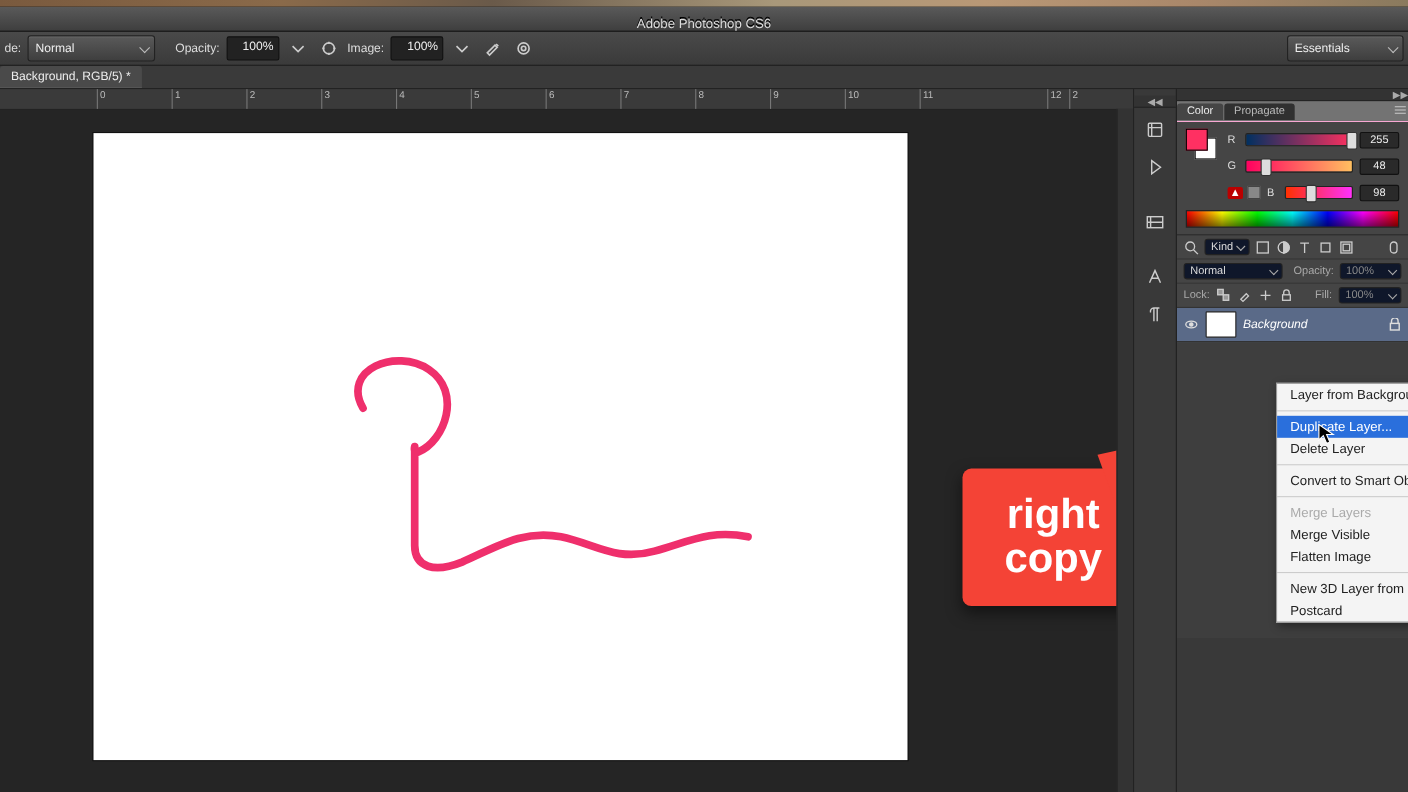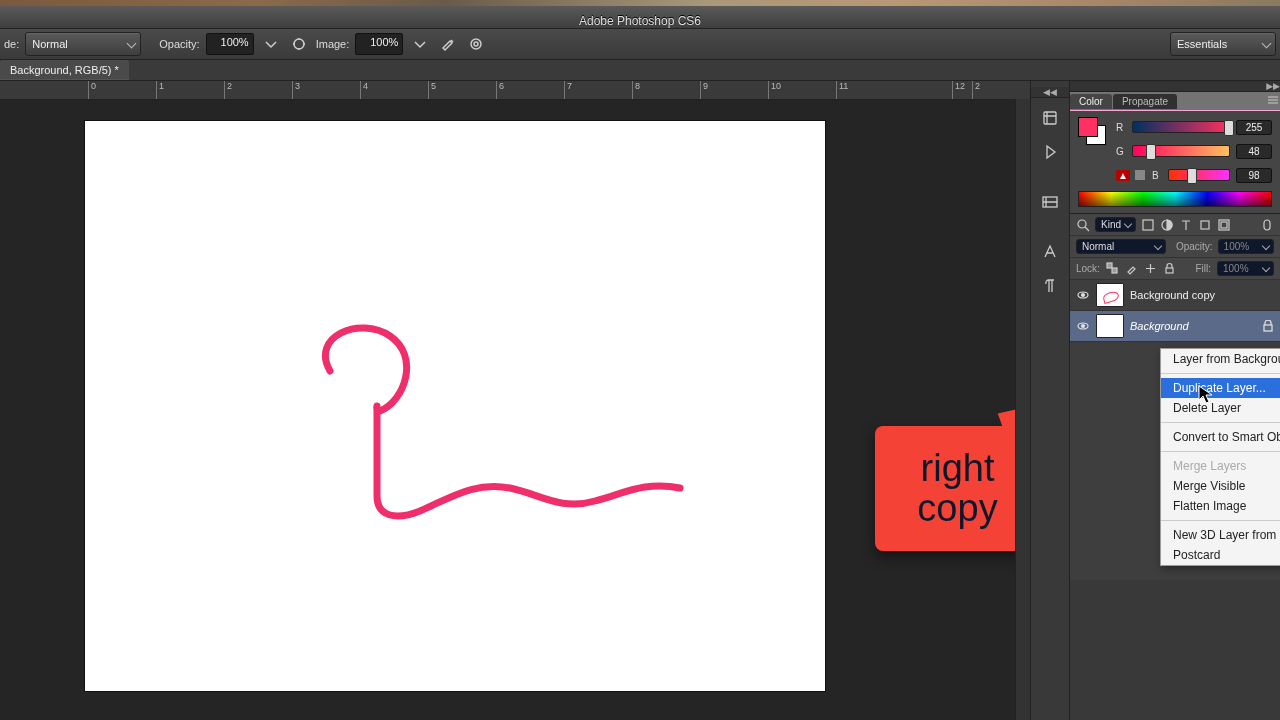--- a/index.html
+++ b/index.html
@@ -15,21 +15,21 @@
 .workspacesel{margin-left:auto;text-align:right;}
 .tabbar{height:20px;background:#3a3a3a;border-bottom:1px solid #222;display:flex;align-items:flex-end}
 .doctab{background:#4a4a4a;color:#eee;font-size:11px;padding:3px 10px;border-top-left-radius:3px;border-top-right-radius:3px;margin-left:0;height:14px;display:flex;align-items:center;box-shadow:0 -1px #555 inset}
 .mainarea{display:flex;height:calc(720px - 6px - 22px - 30px - 20px);background:#252525}
 .canvaszone{position:relative;flex:0 0 1030px;background:#252525;overflow:hidden}
 .ruler-h{position:absolute;left:0;right:0;top:0;height:18px;background:#3a3a3a;border-bottom:1px solid #222;font-size:9px;color:#bbb}
 .ruler-h .tick{position:absolute;top:0;height:18px;border-left:1px solid #777;padding-left:2px;line-height:11px}
 .canvas{position:absolute;left:85px;top:40px;width:740px;height:570px;background:#fff;box-shadow:0 0 0 1px #111}
 .stroke{position:absolute;left:215px;top:195px}
 .callout{position:absolute;left:875px;top:345px;width:165px;height:125px;background:#f44336;border-radius:8px;box-shadow:0 6px 14px rgba(0,0,0,.5);display:flex;align-items:center;justify-content:center}
-.callout-text{color:#0f172a;font-size:38px;font-weight:400;line-height:1.05;text-align:center;font-family:"Helvetica Neue",Arial,sans-serif}
+.callout-text{color:#ffffff;font-size:38px;font-weight:700;line-height:1.05;text-align:center;font-family:"Helvetica Neue",Arial,sans-serif}
 .callout::after{content:"";position:absolute;right:-45px;top:-28px;width:0;height:0;border-left:75px solid #f44336;border-top:10px solid transparent;border-bottom:75px solid transparent;transform:rotate(-20deg)}
 .sidecol{flex:0 0 38px;background:#393939;border-left:1px solid #222;display:flex;flex-direction:column;align-items:center;padding-top:6px;gap:6px}
 .sidecol::before{content:"";position:absolute}
 .collapse{width:100%;height:10px;background:#333;border-bottom:1px solid #222;display:flex;align-items:center;justify-content:center;color:#aaa;font-size:9px}
 .dockicon{width:28px;height:28px;display:flex;align-items:center;justify-content:center;border-radius:3px}
 .dockicon svg{width:18px;height:18px;stroke:#ccc;fill:none;stroke-width:1.3}
 .panels{flex:1;background:#393939;border-left:1px solid #222;display:flex;flex-direction:column;min-width:0}
 .panel{border-bottom:1px solid #222}
 .tabs{display:flex;background:#737373;height:18px;align-items:center;border-bottom:1px solid #f9a8d4}
 .ptab{padding:2px 9px;font-size:10px;color:#bbb;background:#303030;border-top-left-radius:3px;border-top-right-radius:3px;margin-right:1px;cursor:default}
@@ -300,28 +300,20 @@
             </svg></span>
         <span class="ficon"><svg viewBox="0 0 13 13">
               <rect x="3" y="6" width="7" height="5"></rect>
               <path d="M4 6V4a2.5 2.5 0 0 1 5 0v2"></path>
             </svg></span>
         <div class="flexsp"></div>
         <span>Fill:</span>
         <div class="minisel" style="width:36px;color:#888"><span>100%</span></div>
       </div>
       <div class="layerlist">
-        <div class="layerrow">
-          <span class="eye"><svg viewBox="0 0 14 14">
-                <ellipse cx="7" cy="7" rx="5" ry="3"></ellipse>
-                <circle cx="7" cy="7" r="1.5" fill="#ddd"></circle>
-              </svg></span>
-          <div class="thumb-lyr copy"></div>
-          <span class="layername" style="font-style:normal">Background copy</span>
-        </div>
         <div class="layerrow sel">
           <span class="eye"><svg viewBox="0 0 14 14">
                 <ellipse cx="7" cy="7" rx="5" ry="3"></ellipse>
                 <circle cx="7" cy="7" r="1.5" fill="#ddd"></circle>
               </svg></span>
           <div class="thumb-lyr"></div>
           <span class="layername">Background</span>
           <span class="lockic"><svg viewBox="0 0 12 12">
                 <rect x="2" y="5" width="8" height="6"></rect>
                 <path d="M3 5V3a3 3 0 0 1 6 0v2"></path>

